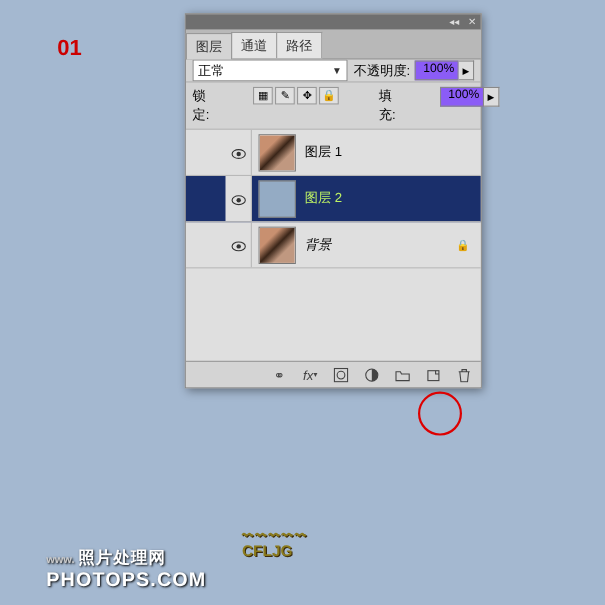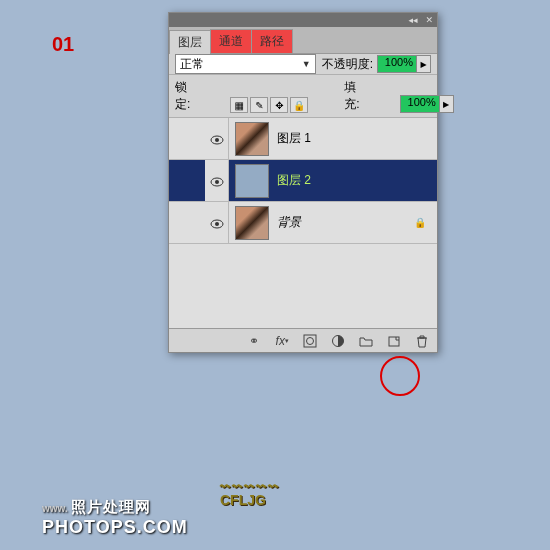--- a/index.html
+++ b/index.html
@@ -28,47 +28,47 @@
     padding: 0 4px; gap: 8px;
   }
   .header-btn { color: #ddd; font-size: 9px; cursor: pointer; }
   .tabs {
     display: flex; background: #b8b8b8; border-bottom: 1px solid #999;
     padding-top: 2px;
   }
   .tab {
     padding: 3px 8px; font-size: 12px; color: #333;
     border: 1px solid #999; border-bottom: none;
-    background: #ef4444; margin-right: -1px;
+    background: #e5e5e5; margin-right: -1px;
   }
   .tab.active { background: #d4d4d4; position: relative; top: 1px; }
   .row {
     display: flex; align-items: center; padding: 0 6px;
     border-bottom: 1px solid #b0b0b0;
   }
   .blend-select {
     flex: 1; height: 20px; background: #fff; border: 1px solid #888;
     display: flex; align-items: center; padding: 0 4px;
     justify-content: space-between;
   }
   .dropdown-arrow { font-size: 9px; color: #333; }
   .label { margin-left: 6px; margin-right: 4px; }
   .pct-box {
     display: flex; align-items: center;
   }
   .pct-input {
-    width: 40px; height: 18px; background: #22c55e; border: 1px solid #888;
+    width: 40px; height: 18px; background: #8b5cf6; border: 1px solid #888;
     text-align: right; padding: 0 3px; font-size: 11px;
   }
   .pct-arrow {
     width: 14px; height: 18px; border: 1px solid #888; border-left: none;
     background: #ddd; display: flex; align-items: center; justify-content: center;
     font-size: 8px;
   }
-  .lock-row { display: flex; align-items: flex-end; padding: 4px 6px; border-bottom: 1px solid #b0b0b0; gap: 36px; }
+  .lock-row { display: flex; align-items: flex-start; padding: 4px 6px; border-bottom: 1px solid #b0b0b0; gap: 36px; }
   .lock-icons { display: flex; gap: 2px; margin-left: 4px; }
   .lock-icon {
     width: 18px; height: 16px; border: 1px solid #999; background: #e0e0e0;
     display: flex; align-items: center; justify-content: center;
     font-size: 10px;
   }
   .layers { background: #dfdfdf; min-height: 210px; }
   .layer {
     display: flex; align-items: center; height: 42px;
     border-bottom: 1px solid #b8b8b8;

